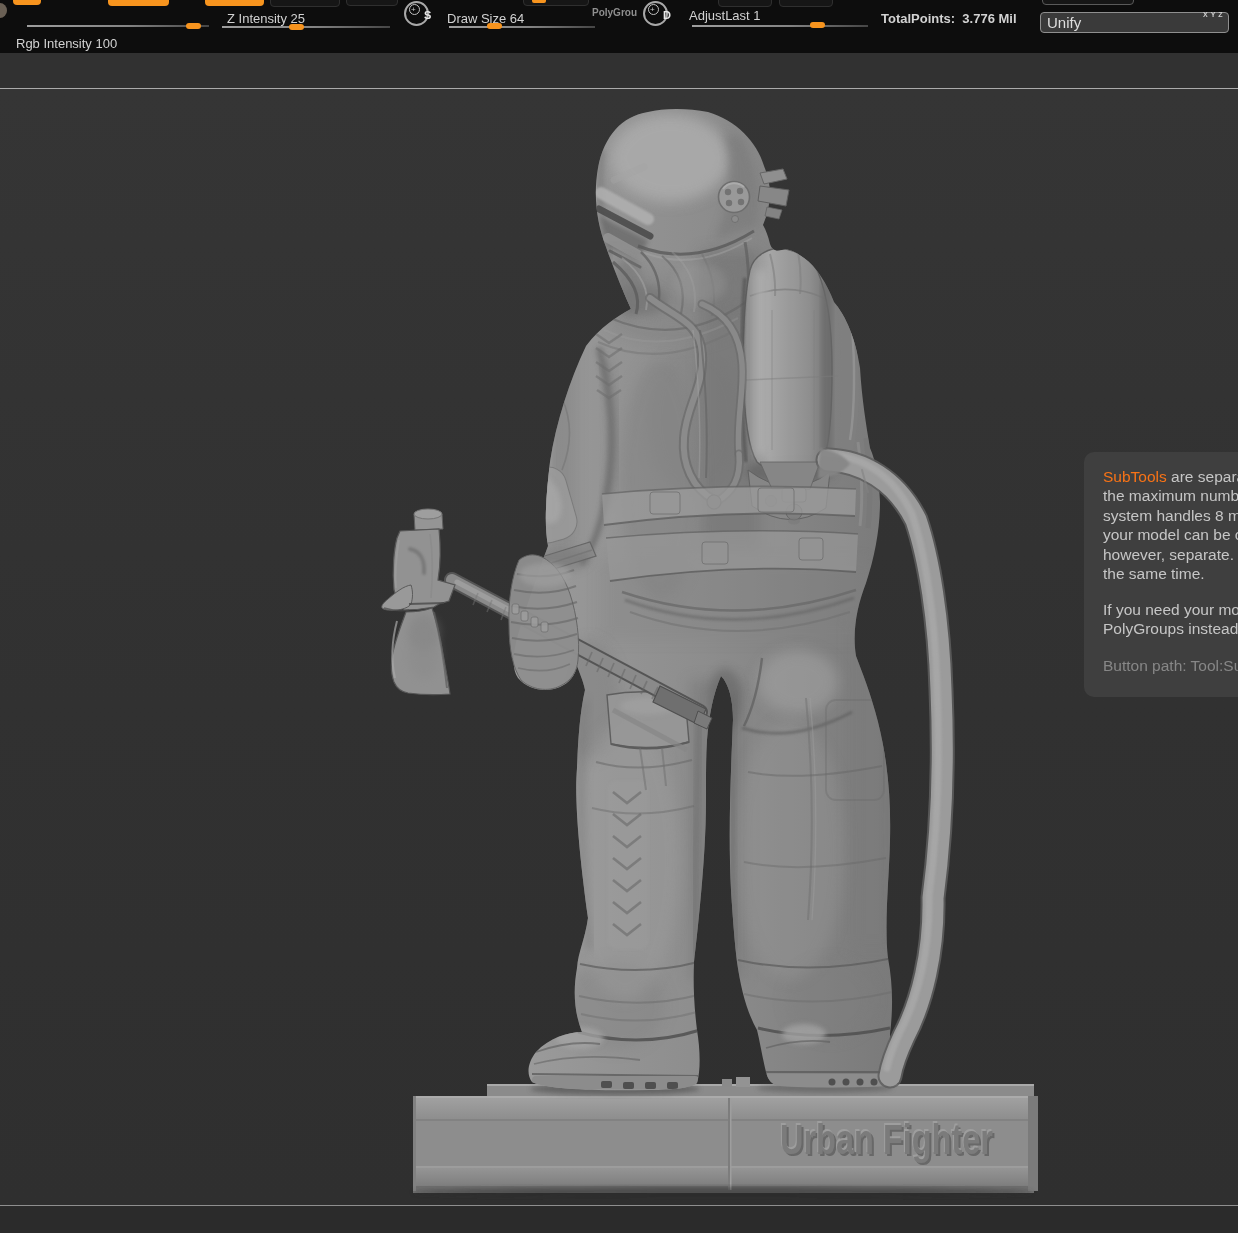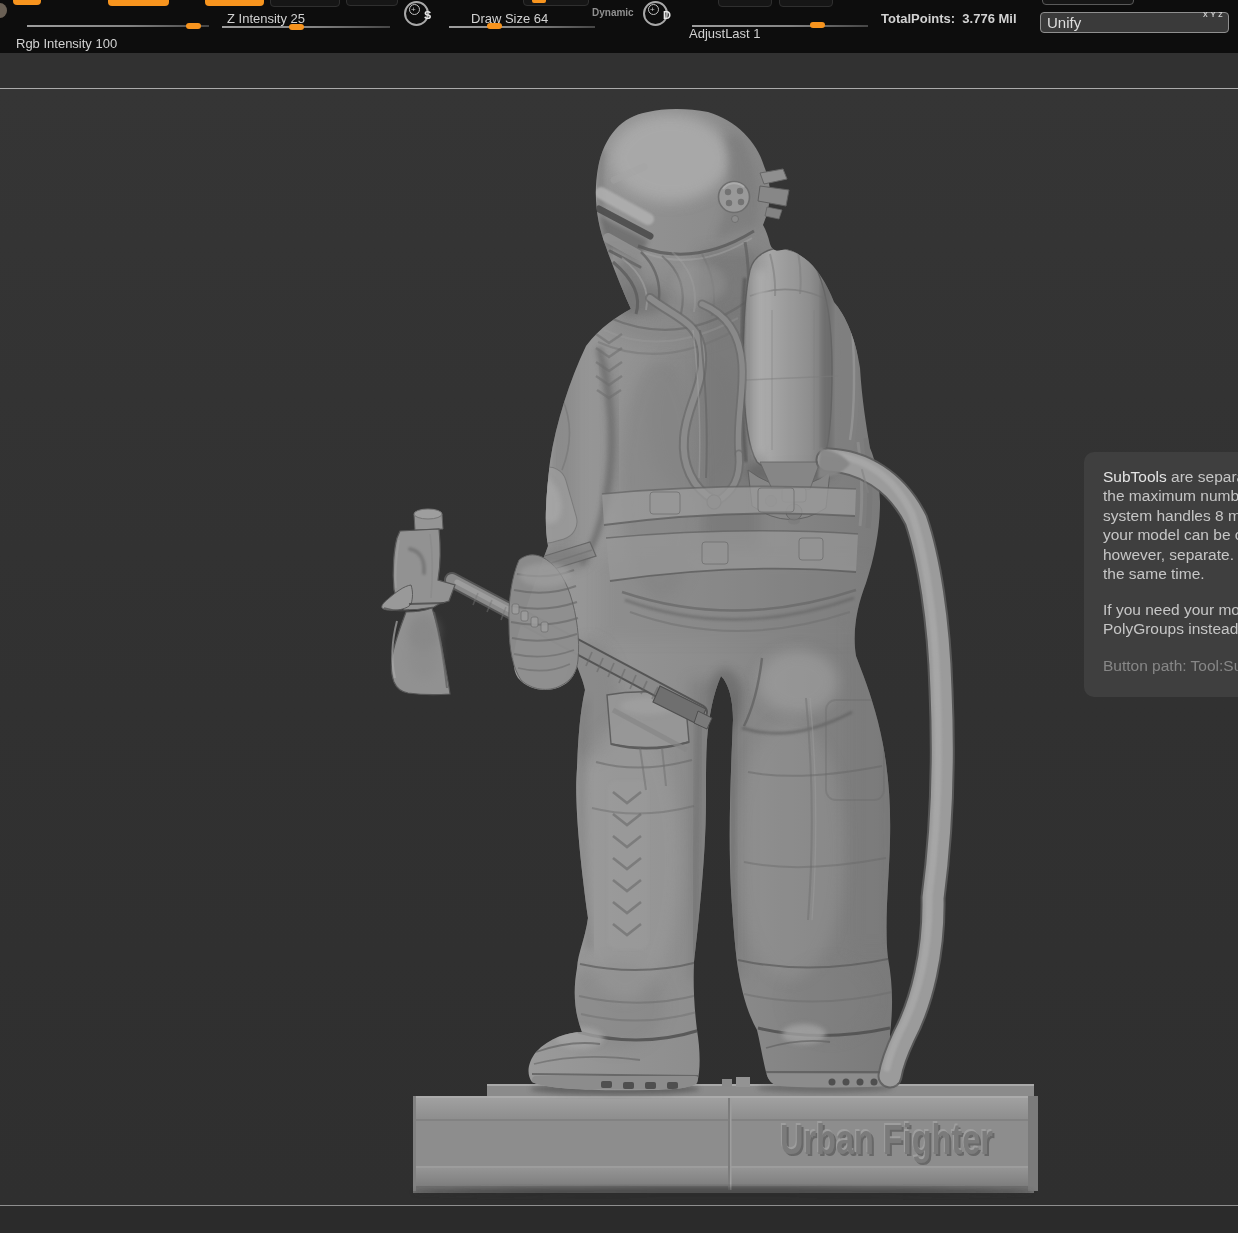--- a/index.html
+++ b/index.html
@@ -20,21 +20,21 @@
   #line-top{left:0;top:88px;width:1238px;height:1px;background:#ababab;}
   #canvas{left:0;top:89px;width:1238px;height:1116px;
           background:linear-gradient(#353535,#313131 55%,#2f2f2f);}
   #line-bot{left:0;top:1205px;width:1238px;height:1px;background:#8f8f8f;}
   #band-bot{left:0;top:1206px;width:1238px;height:27px;background:#2b2b2b;}
   
   #tip{left:1084px;top:452px;width:190px;height:245px;background:#3f3f3f;
        border-radius:10px;overflow:hidden;}
   #tip .txt{position:absolute;left:19px;top:15px;width:400px;
        font-size:15.5px;line-height:19.4px;color:#c6c6c6;white-space:nowrap;}
-  #tip .o{color:#e5e5e5;}
+  #tip .o{color:#f97316;}
   #tip .g{color:#878787;}
   svg{position:absolute;left:0;top:0;}
 </style>
 </head>
 <body>
 <div id="toolbar" class="abs"></div>
 
 <div class="abs obar" style="left:13px;top:0;width:28px;height:5px;border-radius:0 0 4px 4px;"></div>
 <div class="abs obar" style="left:108px;top:0;width:61px;height:6px;border-radius:0 0 4px 4px;"></div>
 <div class="abs obar" style="left:205px;top:0;width:59px;height:6px;border-radius:0 0 4px 4px;"></div>
@@ -53,32 +53,32 @@
 
 <div class="abs tlabel" style="left:227px;top:11px;">Z Intensity 25</div>
 <div class="abs track" style="left:222px;top:26px;width:168px;"></div>
 <div class="abs thumb" style="left:289px;top:24px;"></div>
 
 <div class="abs circleicon" style="left:404px;top:1px;"></div>
 <div class="abs" style="left:409px;top:4px;width:9px;height:9px;border-radius:50%;border:1.4px solid #c2c2c2;"></div>
 <div class="abs" style="left:411px;top:4.5px;color:#cccccc;font-size:8px;">+</div>
 <div class="abs cletter" style="left:424px;top:9px;">S</div>
 
-<div class="abs tlabel" style="left:447px;top:11px;margin-left:24px;">Draw Size 64</div>
+<div class="abs tlabel" style="left:447px;top:11px;">Draw Size 64</div>
 <div class="abs track" style="left:449px;top:26px;width:146px;"></div>
 <div class="abs thumb" style="left:487px;top:23px;"></div>
 
-<div class="abs" style="left:592px;top:7px;font-size:10px;font-weight:bold;color:#8f8f8f;">Dynamic</div>
+<div class="abs" style="left:592px;top:7px;font-size:10px;font-weight:bold;color:#8f8f8f;">PolyGrou</div>
 
 <div class="abs circleicon" style="left:643px;top:1px;"></div>
 <div class="abs" style="left:648px;top:4px;width:9px;height:9px;border-radius:50%;border:1.4px solid #c2c2c2;"></div>
 <div class="abs" style="left:650px;top:4.5px;color:#cccccc;font-size:8px;">+</div>
 <div class="abs cletter" style="left:663px;top:9px;">D</div>
 
-<div class="abs tlabel" style="left:689px;top:26px;">AdjustLast 1</div>
+<div class="abs tlabel" style="left:689px;top:8px;">AdjustLast 1</div>
 <div class="abs track" style="left:692px;top:25px;width:176px;"></div>
 <div class="abs thumb" style="left:810px;top:22px;"></div>
 
 <div class="abs tlabel" style="left:881px;top:11px;font-weight:bold;">TotalPoints:&nbsp; 3.776 Mil</div>
 
 <div class="abs topbtn" style="left:1042px;top:-5px;width:90px;height:8px;border-color:#5a5a5a;"></div>
 <div class="abs" style="left:1040px;top:12px;width:187px;height:19px;background:#3a3a3a;
      border:1px solid #8f8f8f;border-radius:4px;"></div>
 <div class="abs" style="left:1047px;top:14px;font-size:15px;color:#dedede;">Unify</div>
 <div class="abs" style="left:1203px;top:11px;font-size:7px;color:#cfcfcf;letter-spacing:3px;font-weight:bold;">XYZ</div>

